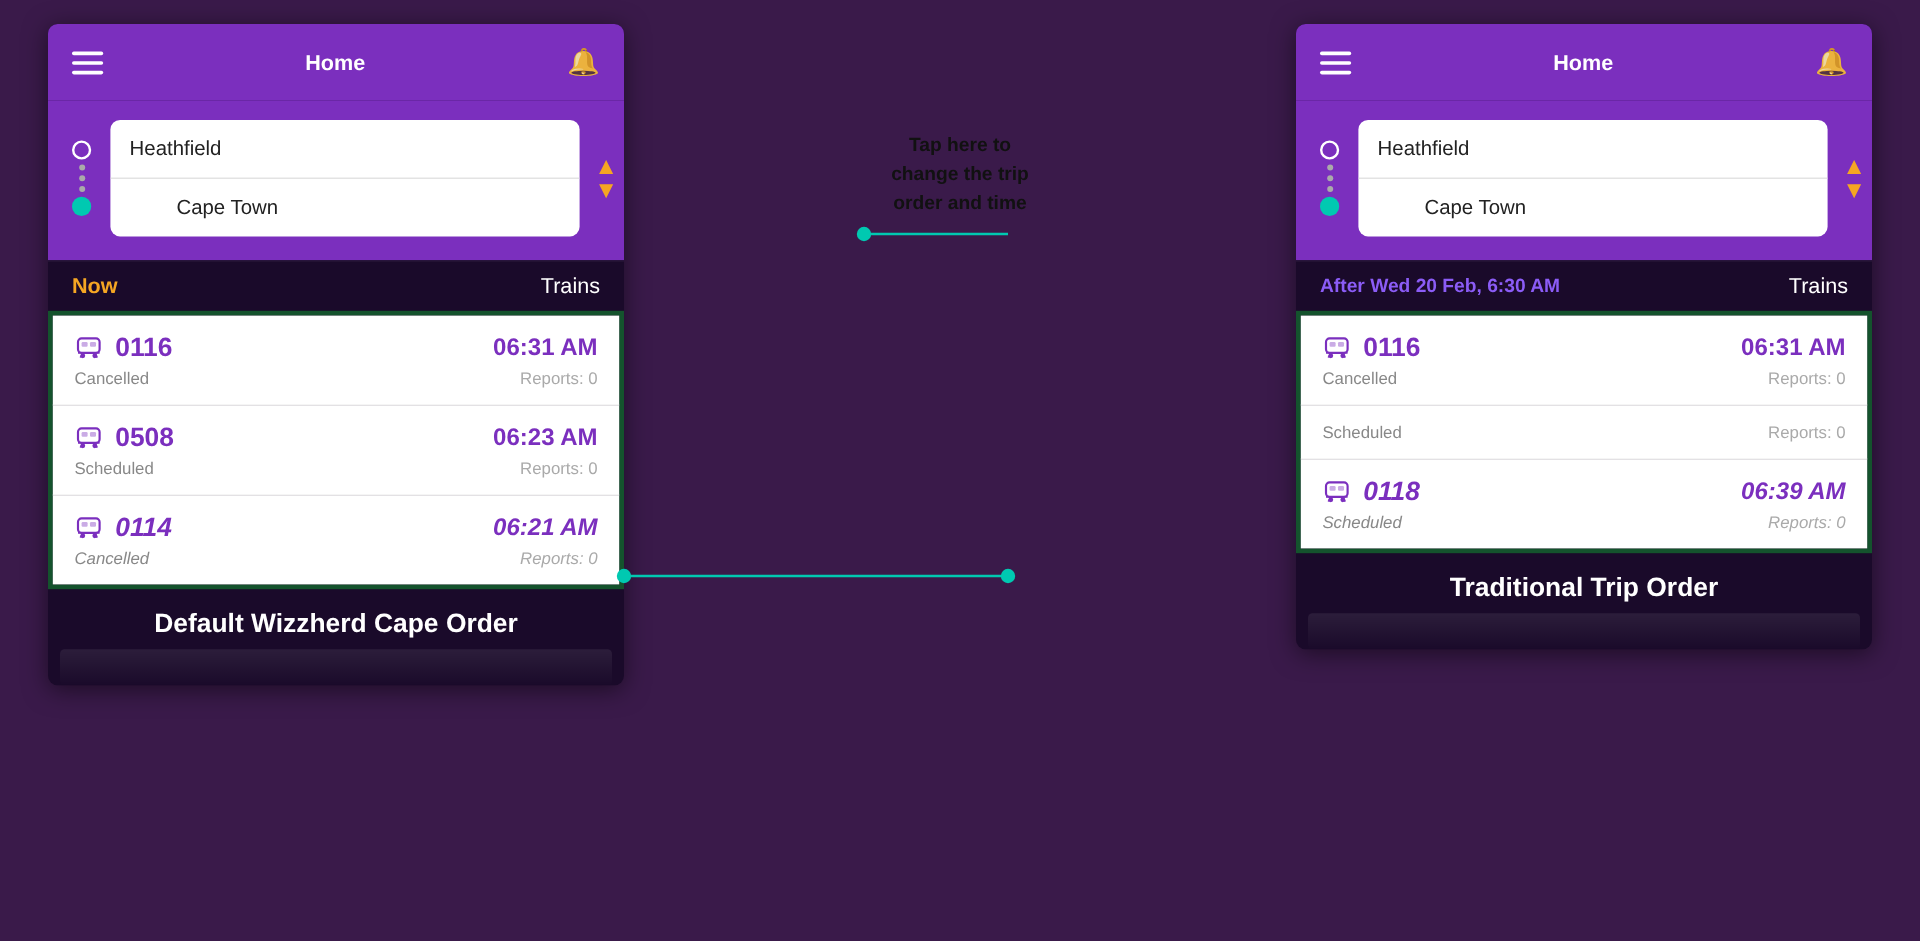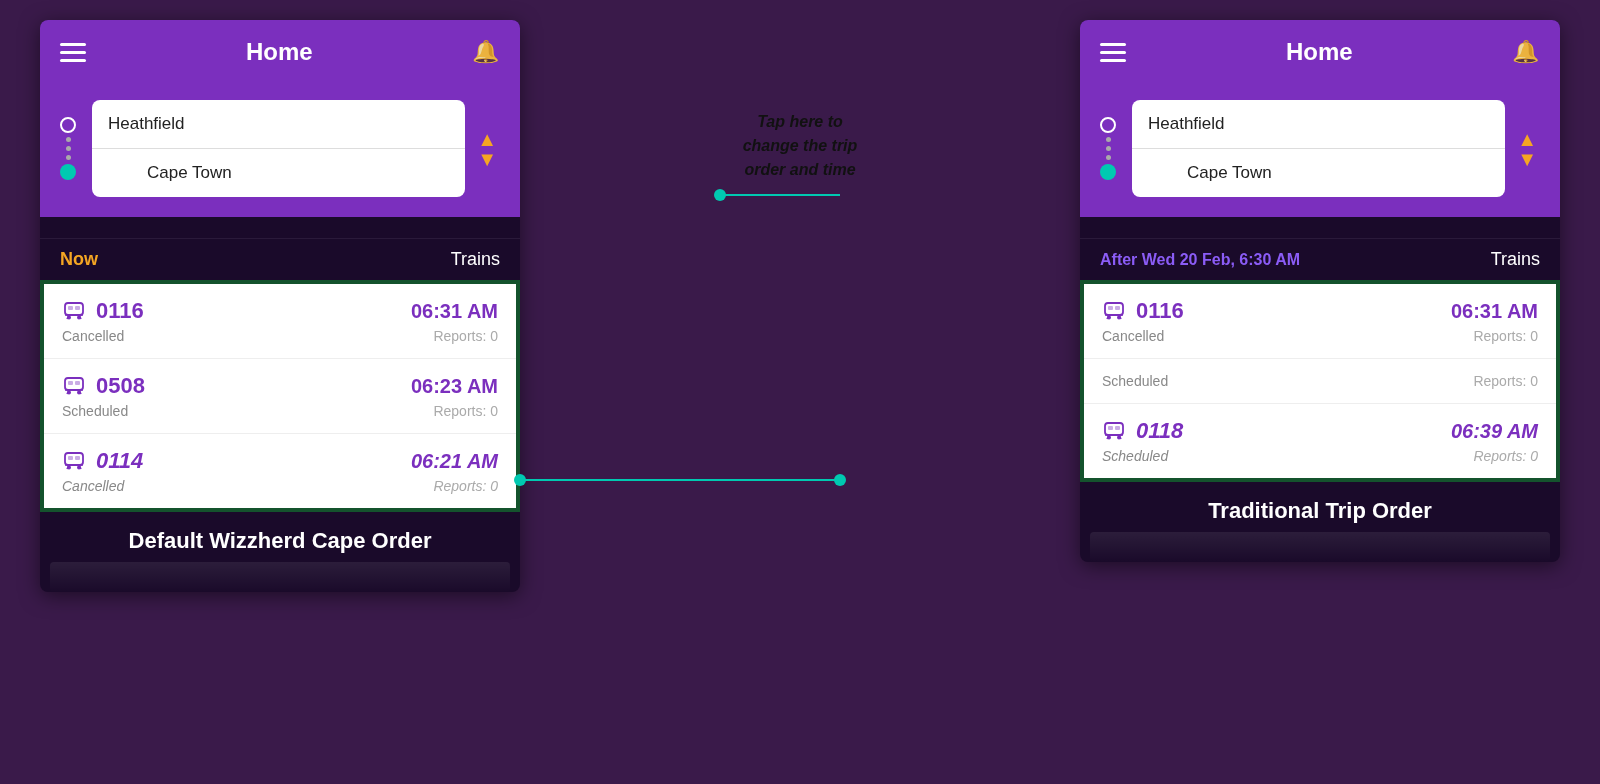--- a/index.html
+++ b/index.html
@@ -56,34 +56,34 @@
     .hamburger-icon span {
       display: block;
       width: 26px;
       height: 3px;
       background: white;
       border-radius: 2px;
     }
 
     .header-title {
       color: white;
-      font-size: 24px;
+      font-size: 18px;
       font-weight: bold;
     }
 
     .bell-icon {
       font-size: 22px;
       color: white;
       opacity: 0.85;
     }
 
     
     .phone-search {
       background: #7b2fbe;
-      padding: 16px 23px 20px 20px;
+      padding: 16px 5px 20px 20px;
       display: flex;
       align-items: center;
       gap: 12px;
     }
 
     .station-dots {
       display: flex;
       flex-direction: column;
       align-items: center;
       gap: 0;
@@ -149,21 +149,20 @@
     }
 
     
     .phone-toolbar {
       background: #1a0a2a;
       display: flex;
       align-items: center;
       justify-content: space-between;
       padding: 10px 20px;
       border-top: 1px solid #2a1a3a;
-      margin-top: 21px;
     }
 
     .toolbar-now {
       font-size: 18px;
       font-weight: bold;
       color: #f5a623;
     }
 
     .toolbar-after {
       font-size: 16px;
@@ -383,21 +382,21 @@
         </div>
       </div>
 
     </div>
 
     <div class="phone-bottom-label">Default Wizzherd Cape Order</div>
     <div class="bottom-reflection"></div>
 
   </div>
 
-  <div class="annotation-area" style="position:relative; width:320px; height:660px;font-style:italic;">
+  <div class="annotation-area" style="position:relative; width:320px; height:660px;">
 
     <div style="position:absolute; top:90px; left:50%; transform:translateX(-50%); text-align:center; width:200px;">
       <div style="font-size:16px; font-weight:bold; color:#111; line-height:1.5;">
         <span style="white-space:pre-line;">Tap here to
 change the trip
 order and time</span>
       </div>
     </div>
 
     <svg style="position:absolute; top:0; left:0; width:100%; height:100%; overflow:visible; pointer-events:none;">

